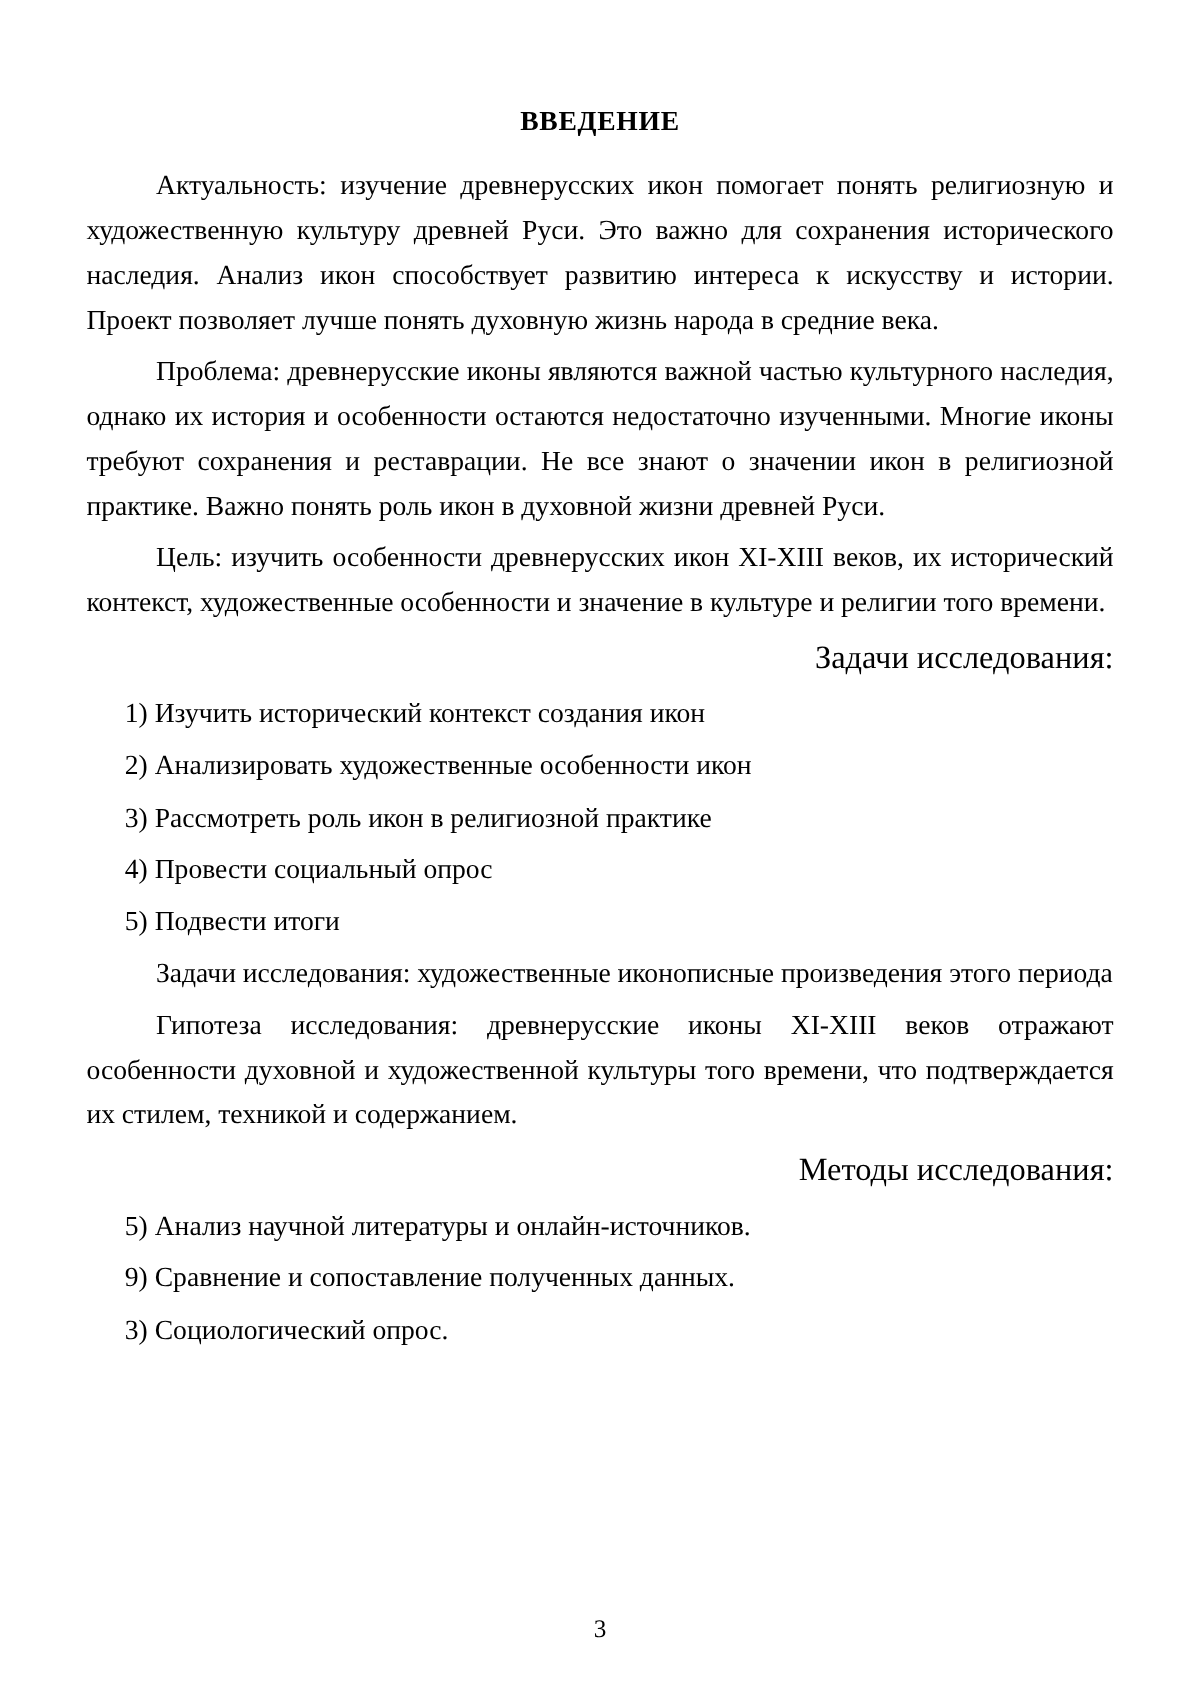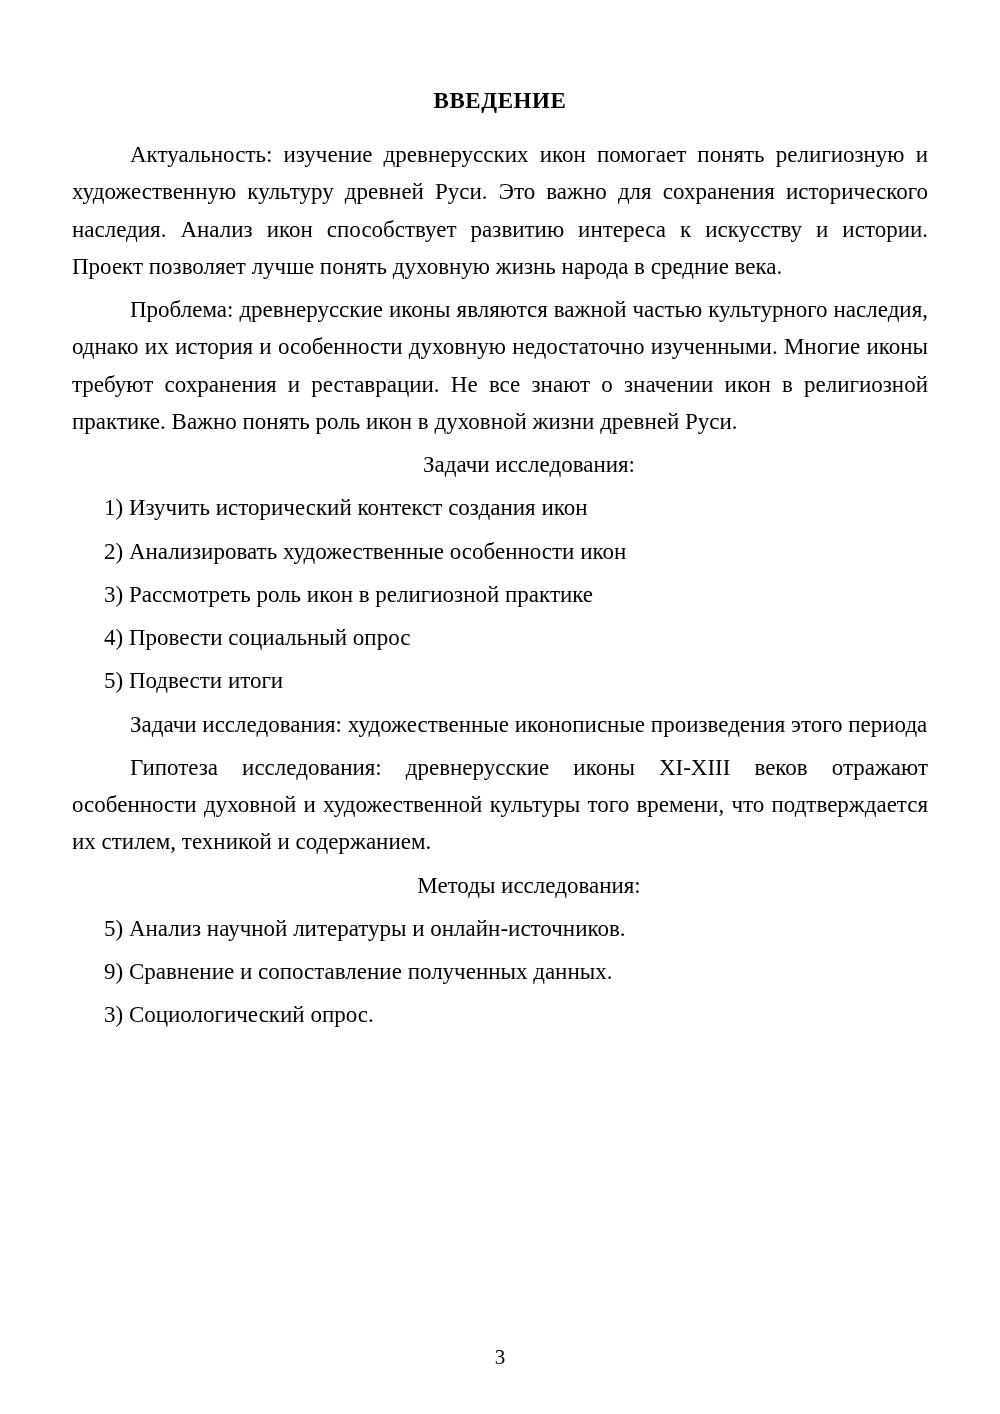--- a/index.html
+++ b/index.html
@@ -34,23 +34,23 @@
     line-height: 1.62;
     text-align: justify;
     text-justify: inter-word;
     text-indent: 58px;
     margin: 0 0 6px 0;
   }
   .para.last-line-left {
     text-align-last: left;
   }
   .plain {
-    font-size: 23px;
+    font-size: 27px;
     line-height: 1.62;
-    text-align: center;
+    text-align: right;
     text-indent: 58px;
     margin: 0 0 6px 0;
     font-family: Liberation Serif, serif;
   }
   .list-item {
     font-size: 23px;
     line-height: 1.62;
     text-align: left;
     text-indent: 32px;
     margin: 0 0 6px 0;
@@ -66,22 +66,23 @@
 </style>
 </head>
 <body>
 
 <div class="page">
 
   <h1 class="doc-title">ВВЕДЕНИЕ</h1>
 
   <p class="para last-line-left">Актуальность: изучение древнерусских икон помогает понять религиозную и художественную культуру древней Руси. Это важно для сохранения исторического наследия. Анализ икон способствует развитию интереса к искусству и истории. Проект позволяет лучше понять духовную жизнь народа в средние века.</p>
 
-  <p class="para last-line-left">Проблема: древнерусские иконы являются важной частью культурного наследия, однако их история и особенности духовную недостаточно изученными. Многие иконы требуют сохранения и реставрации. Не все знают о значении икон в религиозной практике. Важно понять роль икон в духовной жизни древней Руси.</p>
+  <p class="para last-line-left">Проблема: древнерусские иконы являются важной частью культурного наследия, однако их история и особенности остаются недостаточно изученными. Многие иконы требуют сохранения и реставрации. Не все знают о значении икон в религиозной практике. Важно понять роль икон в духовной жизни древней Руси.</p>
 
+  <p class="para last-line-left">Цель: изучить особенности древнерусских икон XI-XIII веков, их исторический контекст, художественные особенности и значение в культуре и религии того времени.</p>
 
   <p class="plain">Задачи исследования:</p>
 
   <p class="list-item">1) Изучить исторический контекст создания икон</p>
   <p class="list-item">2) Анализировать художественные особенности икон</p>
   <p class="list-item">3) Рассмотреть роль икон в религиозной практике</p>
   <p class="list-item">4) Провести социальный опрос</p>
   <p class="list-item">5) Подвести итоги</p>
 
   <p class="para last-line-left">Задачи исследования: художественные иконописные произведения этого периода</p>

